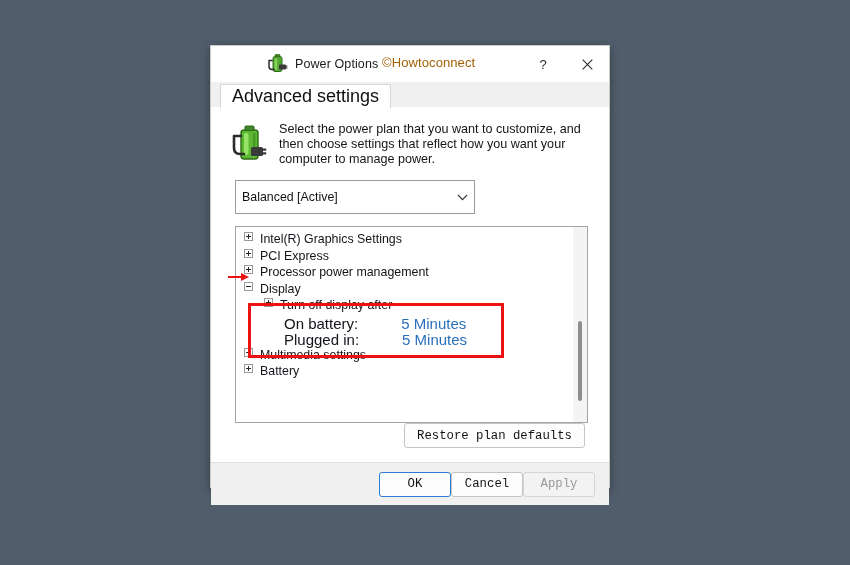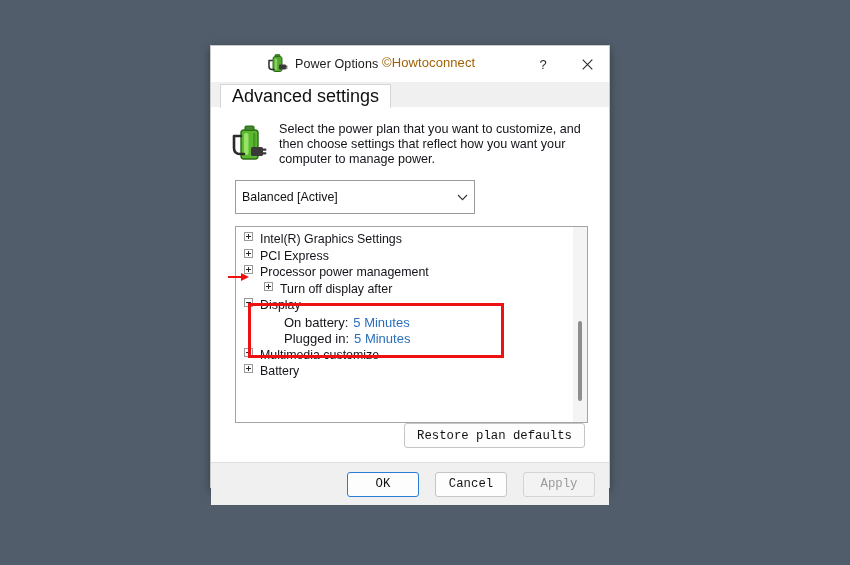--- a/index.html
+++ b/index.html
@@ -195,21 +195,21 @@
   .tbox.plus::after {
     content:"";
     position:absolute;
     top: 1px; bottom: 1px; left: 3px;
     width: 1px;
     background: #2a2a2a;
   }
   .lvl0 { padding-left: 8px; }
   .lvl1 { padding-left: 28px; }
   .lvl2 { padding-left: 48px; }
-  .val-row { font-size: 13px; color:#14141b; }
+  .val-row { font-size: 15px; color:#14141b;gap:38px; }
   .val-link { color:#2a6fbb; margin-left: 5px; }
 
   
   .vscroll {
     width: 14px;
     background: #f4f4f4;
     flex: none;
     position: relative;
     border-left: 1px solid #fff;
   }
@@ -272,21 +272,21 @@
 
   
   .footer {
     height: 42px;
     background: #f0f0f0;
     border-top: 1px solid #dfdfdf;
     display: flex;
     align-items: center;
     justify-content: flex-end;
     padding-right: 14px;
-    gap: 16px;
+    gap: 0;
     flex: none;
   }
 
   
   .shadow-dots {
     position: absolute;
     left: 330px;
     top: 489px;
     width: 120px;
     height: 3px;
@@ -369,44 +369,44 @@
         <div class="tnode lvl0">
           <span class="tbox plus"></span>
           <span>PCI Express</span>
         </div>
 
         <div class="tnode lvl0">
           <span class="tbox plus"></span>
           <span>Processor power management</span>
         </div>
 
-        <div class="tnode lvl1">
-          <span class="tbox plus"></span>
-          <span>Turn off display after</span>
-        </div>
-
         <div class="tnode lvl0">
           <span class="tbox"></span>
           <span>Display</span>
+        </div>
+
+        <div class="tnode lvl1">
+          <span class="tbox plus"></span>
+          <span>Turn off display after</span>
         </div>
 
 
         <div class="tnode lvl2 val-row">
           <span>On battery:</span>
           <span class="val-link">5 Minutes</span>
         </div>
 
         <div class="tnode lvl2 val-row">
           <span>Plugged in:</span>
           <span class="val-link">5 Minutes</span>
         </div>
 
         <div class="tnode lvl0">
           <span class="tbox plus"></span>
-          <span>Multimedia customize</span>
+          <span>Multimedia settings</span>
         </div>
 
         <div class="tnode lvl0">
           <span class="tbox plus"></span>
           <span>Battery</span>
         </div>
 
       </div>
       <div class="vscroll">
         <div class="vthumb"></div>

